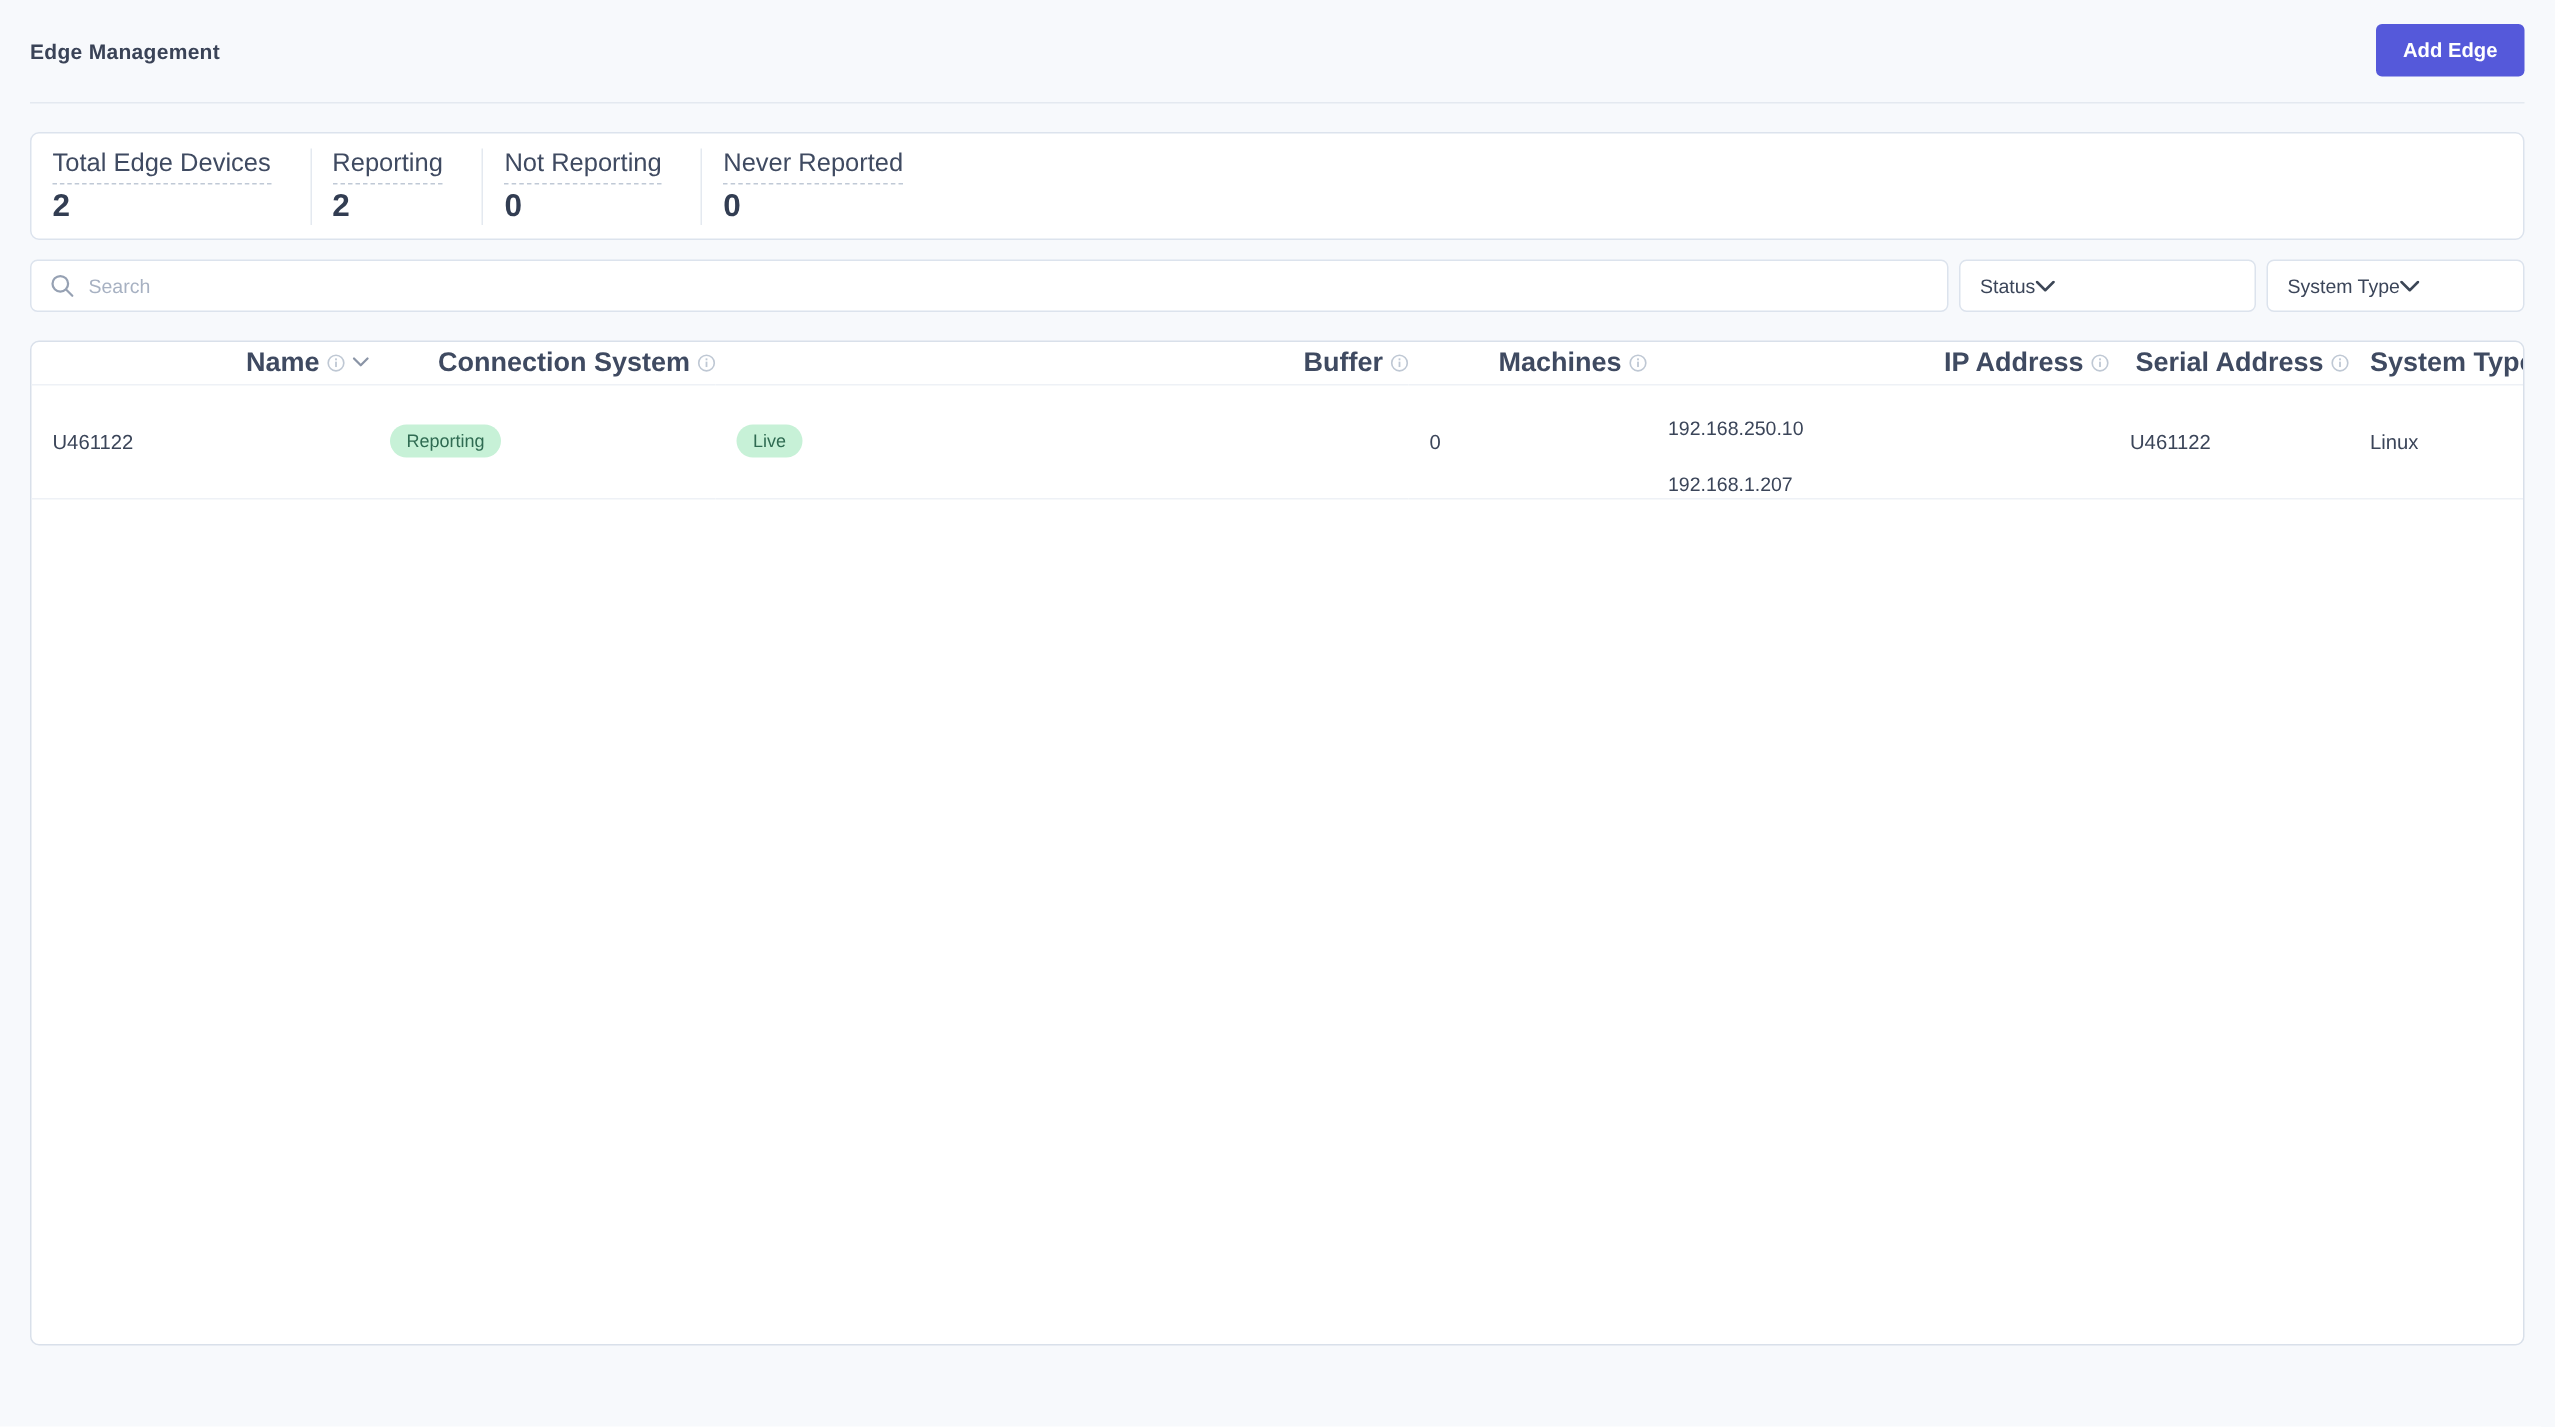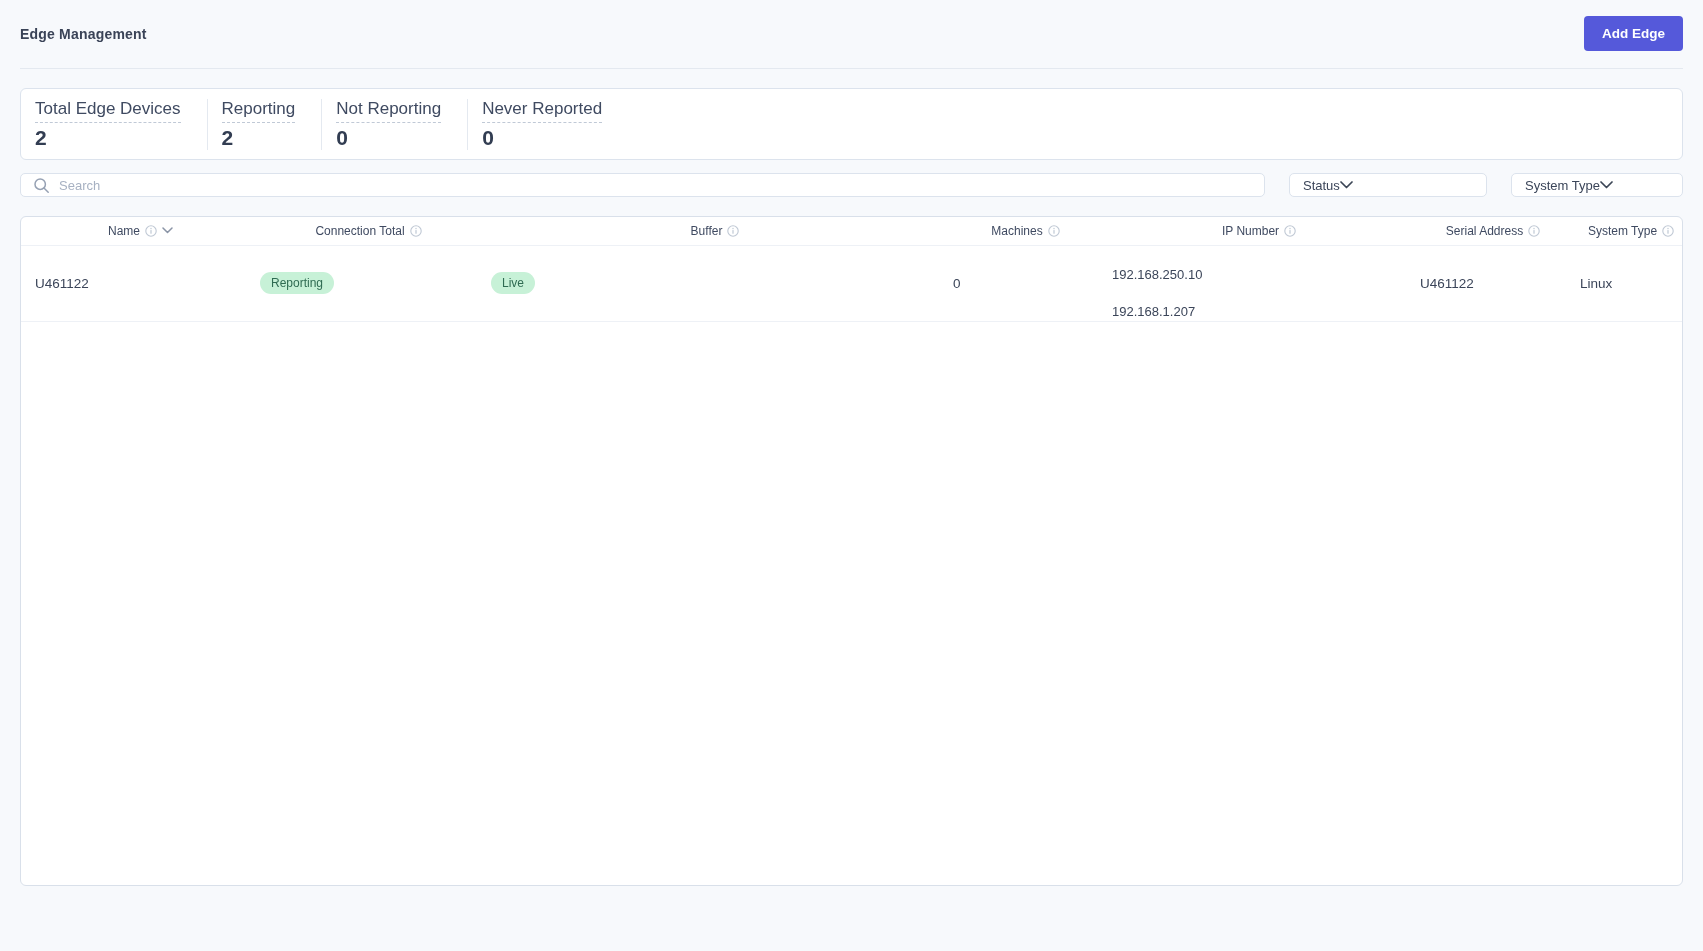--- a/index.html
+++ b/index.html
@@ -34,21 +34,21 @@
   .stat-item { padding: 0 26px 0 14px; }
   .stat-item + .stat-item { border-left: 1px solid #e4e9f0; }
   .stat-item:first-child { padding-left: 14px; }
   .stat-label {
     display: inline-block; font-size: 17px; color: #3f4a61;
     border-bottom: 1px dashed #c0c9d6; padding-bottom: 3px;
   }
   .stat-value { font-size: 21px; font-weight: 600; color: #323d52; margin-top: 3px; }
 
   
-  .filter-row { margin-top: 13px; display: flex; gap: 24px; height: 24px; }
+  .filter-row { margin-top: 13px; display: flex; gap: 7px; height: 35px; }
   .search-box {
     flex: 1; display: flex; align-items: center; gap: 9px;
     background: #ffffff; border: 1px solid #dce3ed; border-radius: 5px; padding: 0 12px;
   }
   .search-box input {
     flex: 1; border: none; outline: none; font-size: 13px;
     font-family: "Liberation Sans", sans-serif; color: #3b4559; background: transparent;
   }
   .search-box input::placeholder { color: #a7b1c2; }
   .select-box {
@@ -60,22 +60,22 @@
   .select-box.system-type { width: 172px; }
 
   
   .table-card {
     margin-top: 19px; height: 670px;
     background: #ffffff; border: 1px solid #d9e0ea; border-radius: 6px;
     overflow: hidden;
   }
   table { width: 100%; border-collapse: collapse; table-layout: fixed; }
   th {
-    height: 28px; text-align: center; vertical-align: middle;
-    font-size: 12px; font-weight: 400; color: #3f4a61;
+    height: 28px; text-align: right; vertical-align: middle;
+    font-size: 18px; font-weight: 700; color: #3f4a61;
     padding: 0 0 0 14px; border-bottom: 1px solid #eef1f6;
     white-space: nowrap;
   }
   td {
     vertical-align: middle; font-size: 13.5px; color: #3b4559;
     padding: 0 0 0 14px; border-bottom: 1px solid #eef1f6;
     white-space: nowrap;
   }
   tr.data-row-0 td { height: 56px; }
   tr.data-row-1 td { height: 50px; }
@@ -168,21 +168,21 @@
             </span>
             <span class="icon">
               <svg width="11" height="7" viewBox="0 0 11 7" fill="none">
                   <path d="M1 1 L5.5 5.5 L10 1" stroke="#8a94a6" stroke-width="1.5" stroke-linecap="round" stroke-linejoin="round"></path>
                 </svg>
             </span>
           </span>
         </th>
         <th>
           <span class="th-inner">
-            <span>Connection Total</span>
+            <span>Connection System</span>
             <span class="icon">
               <svg width="12" height="12" viewBox="0 0 12 12">
                   <circle cx="6" cy="6" r="5.2" fill="none" stroke="#bfc8d4" stroke-width="1.1"></circle>
                   <rect x="5.4" y="5.1" width="1.2" height="3.6" fill="#bfc8d4"></rect>
                   <rect x="5.4" y="2.9" width="1.2" height="1.3" fill="#bfc8d4"></rect>
                 </svg>
             </span>
           </span>
         </th>
         <th>
@@ -204,21 +204,21 @@
               <svg width="12" height="12" viewBox="0 0 12 12">
                   <circle cx="6" cy="6" r="5.2" fill="none" stroke="#bfc8d4" stroke-width="1.1"></circle>
                   <rect x="5.4" y="5.1" width="1.2" height="3.6" fill="#bfc8d4"></rect>
                   <rect x="5.4" y="2.9" width="1.2" height="1.3" fill="#bfc8d4"></rect>
                 </svg>
             </span>
           </span>
         </th>
         <th>
           <span class="th-inner">
-            <span>IP Number</span>
+            <span>IP Address</span>
             <span class="icon">
               <svg width="12" height="12" viewBox="0 0 12 12">
                   <circle cx="6" cy="6" r="5.2" fill="none" stroke="#bfc8d4" stroke-width="1.1"></circle>
                   <rect x="5.4" y="5.1" width="1.2" height="3.6" fill="#bfc8d4"></rect>
                   <rect x="5.4" y="2.9" width="1.2" height="1.3" fill="#bfc8d4"></rect>
                 </svg>
             </span>
           </span>
         </th>
         <th>

